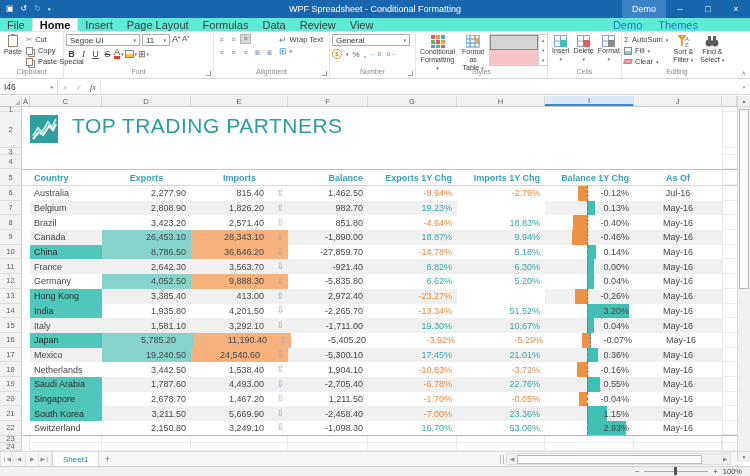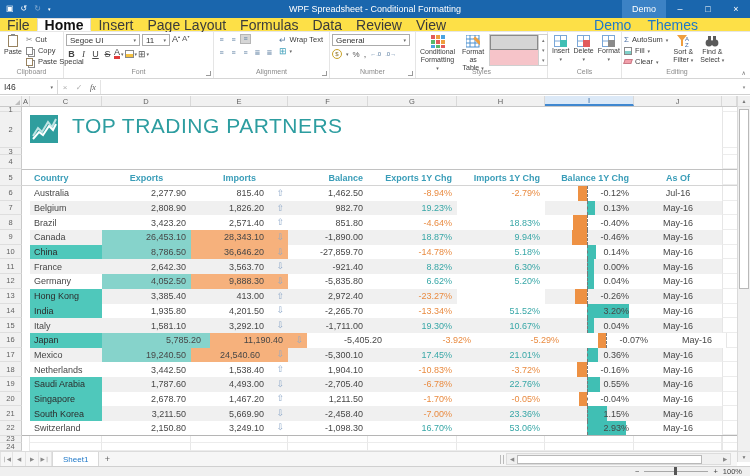--- a/index.html
+++ b/index.html
@@ -10,21 +10,21 @@
   .titlebar { position:absolute; left:0; top:0; width:750px; height:18px; background:#1a66ad; display:flex; align-items:center; }
   .qat { display:flex; align-items:center; gap:7px; padding-left:6px; color:#fff; }
   .qat span { font-size:8px; line-height:18px; }
   .qat .dim { color:#7fa8d0; }
   .tb-title { position:absolute; left:0; right:0; text-align:center; color:#fff; font-size:9px; line-height:18px; pointer-events:none; }
   .tb-right { margin-left:auto; display:flex; height:18px; align-items:stretch; }
   .demo-btn { width:44px; background:#3c82c5; color:#fff; font-size:9px; display:flex; align-items:center; justify-content:center; }
   .winbtn { width:28px; color:#fff; font-size:9px; display:flex; align-items:center; justify-content:center; }
 
   
-  .tabrow { position:absolute; left:0; top:18px; width:750px; height:14px; background:#fde047; border-bottom:1px solid #e6e6e6; display:flex; align-items:stretch; font-size:14px; }
+  .tabrow { position:absolute; left:0; top:18px; width:750px; height:14px; background:#5eead4; border-bottom:1px solid #e6e6e6; display:flex; align-items:stretch; font-size:11px; }
   .rtab { padding:0 7px; display:flex; align-items:center; color:#3b3b3b; white-space:nowrap; }
   .rtab.active { color:#111; font-weight:bold; border:1px solid #dcdcdc; border-bottom:1px solid #fff; background:#fff; }
   .tabs-right { margin-left:auto; margin-right:52px; display:flex; gap:16px; align-items:center; color:#1e78c8; }
 
   
   .ribbon { position:absolute; left:0; top:32px; width:750px; height:47px; background:#fff; border-bottom:1px solid #d5d5d5; display:flex; }
   .rgroup { position:relative; border-right:1px solid #e5e5e5; padding:2px 2px 10px 2px; flex:none; }
   .glabel { position:absolute; bottom:0; left:0; right:0; height:10px; text-align:center; font-size:7px; color:#8b8b8b; }
   .launcher { position:absolute; right:2px; bottom:2px; width:5px; height:5px; border-right:1px solid #9a9a9a; border-bottom:1px solid #9a9a9a; }
   .bigbtn { display:flex; flex-direction:column; align-items:center; justify-content:flex-start; font-size:7px; color:#3b3b3b; padding:1px 2px; text-align:center; line-height:8px; }
@@ -636,21 +636,21 @@
         </div>
         <div class="cell center stripe" style="width: 88px;">May-16</div>
         <div class="kcell"></div>
       </div>
     </div>
     <div class="grow" style="height: 14.7px;">
       <div class="rowhdr">16</div>
       <div class="rowbody">
         <div class="acell"></div>
         <div class="cell hl-country" style="width: 72px; padding-left: 4px;">Japan</div>
-        <div class="cell right hl-exp" style="width: 108px; padding-right: 9px;">5,785.20</div>
+        <div class="cell right hl-exp" style="width: 92px; padding-right: 18px;">5,785.20</div>
         <div class="cell right hl-imp" style="width: 97px; padding-right: 24px;">11,190.40<span class="arrow">⇩</span></div>
         <div class="cell right" style="width: 80px; padding-right: 5px;">-5,405.20</div>
         <div class="cell right pct-neg" style="width: 89px; padding-right: 5px;">-3.92%</div>
         <div class="cell right pct-neg" style="width: 88px; padding-right: 5px;">-5.29%</div>
         <div class="cell" style="width: 89px;">
           <div class="bar neg" style="left: 33.7826px; width: 8.21739px;"></div>
           <div class="baraxis"></div>
           <span class="bartext">-0.07%</span>
         </div>
         <div class="cell center" style="width: 88px;">May-16</div>

